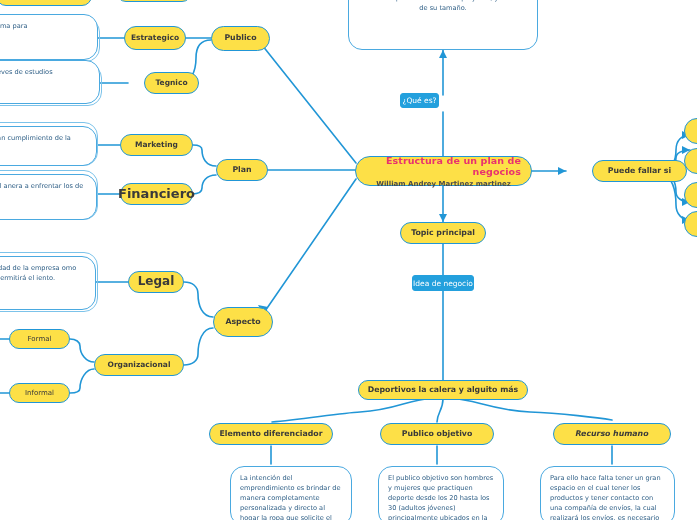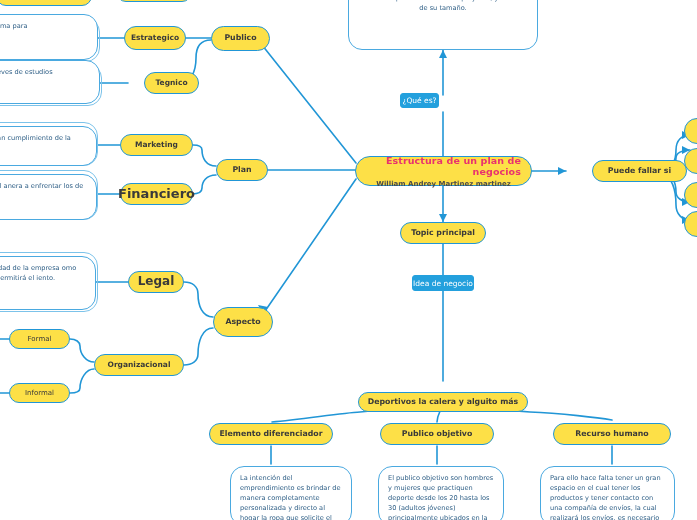--- a/index.html
+++ b/index.html
@@ -255,29 +255,29 @@
   </div>
 
   <div class="node" style="left:9px;top:329px;width:61px;height:20px;font-size:7px;">
     <span class="lbl">Formal</span>
   </div>
 
   <div class="node" style="left:9px;top:383px;width:61px;height:20px;font-size:7px;">
     <span class="lbl">Informal</span>
   </div>
 
-  <div class="node bold" style="left:358px;top:380px;width:170px;height:20px;font-size:7.8px;margin-top:12px;">
+  <div class="node bold" style="left:358px;top:380px;width:170px;height:20px;font-size:7.8px;">
     <span class="lbl">Deportivos la calera y alguito más</span>
   </div>
 
   <div class="node bold" style="left:380px;top:423px;width:114px;height:22px;font-size:7.8px;">
     <span class="lbl">Publico objetivo</span>
   </div>
 
   <div class="node bold" style="left:209px;top:423px;width:124px;height:22px;font-size:7.8px;">
     <span class="lbl">Elemento diferenciador</span>
   </div>
 
-  <div class="node bold" style="left:553px;top:423px;width:118px;height:22px;font-size:7.8px;">
+  <div class="node bold" style="left:553px;top:423px;width:118px;height:22px;font-size:7.8px;font-style:italic;">
     <span class="lbl">Recurso humano</span>
   </div>
 
 </div>
 
 </body></html>

